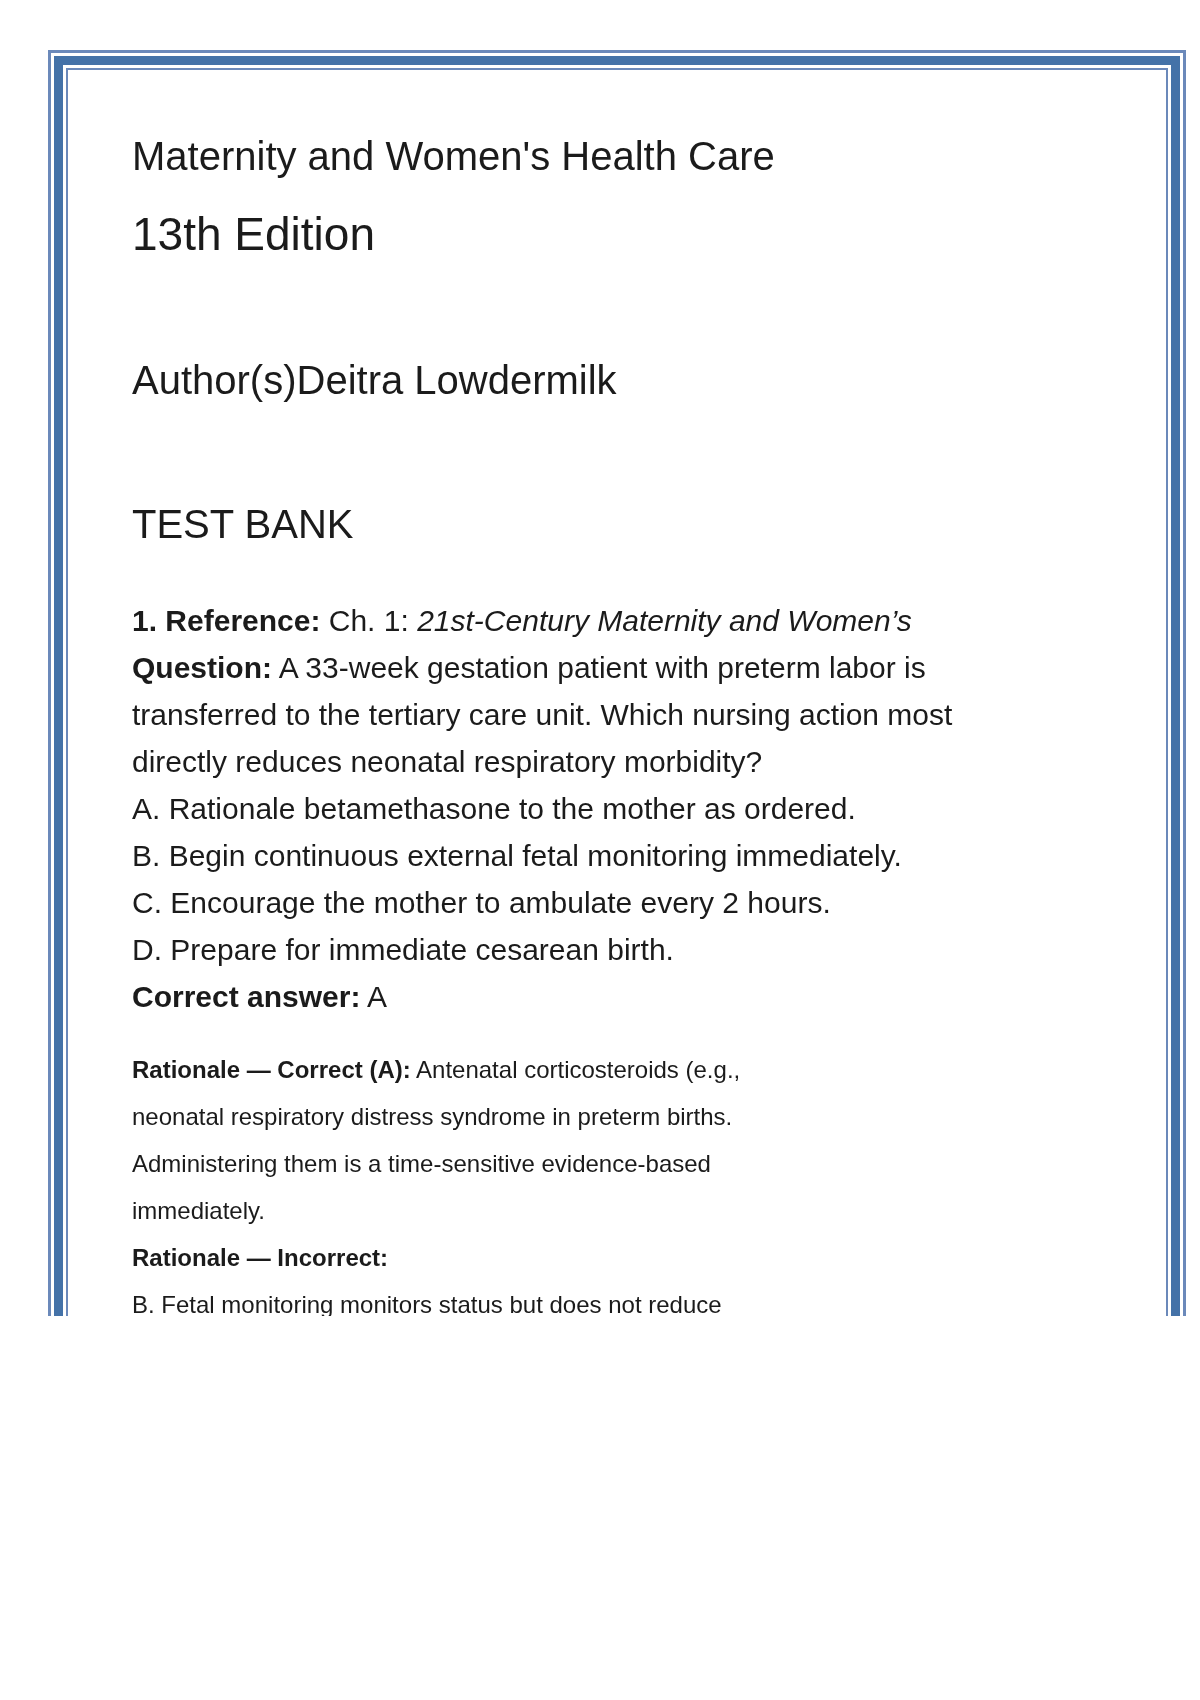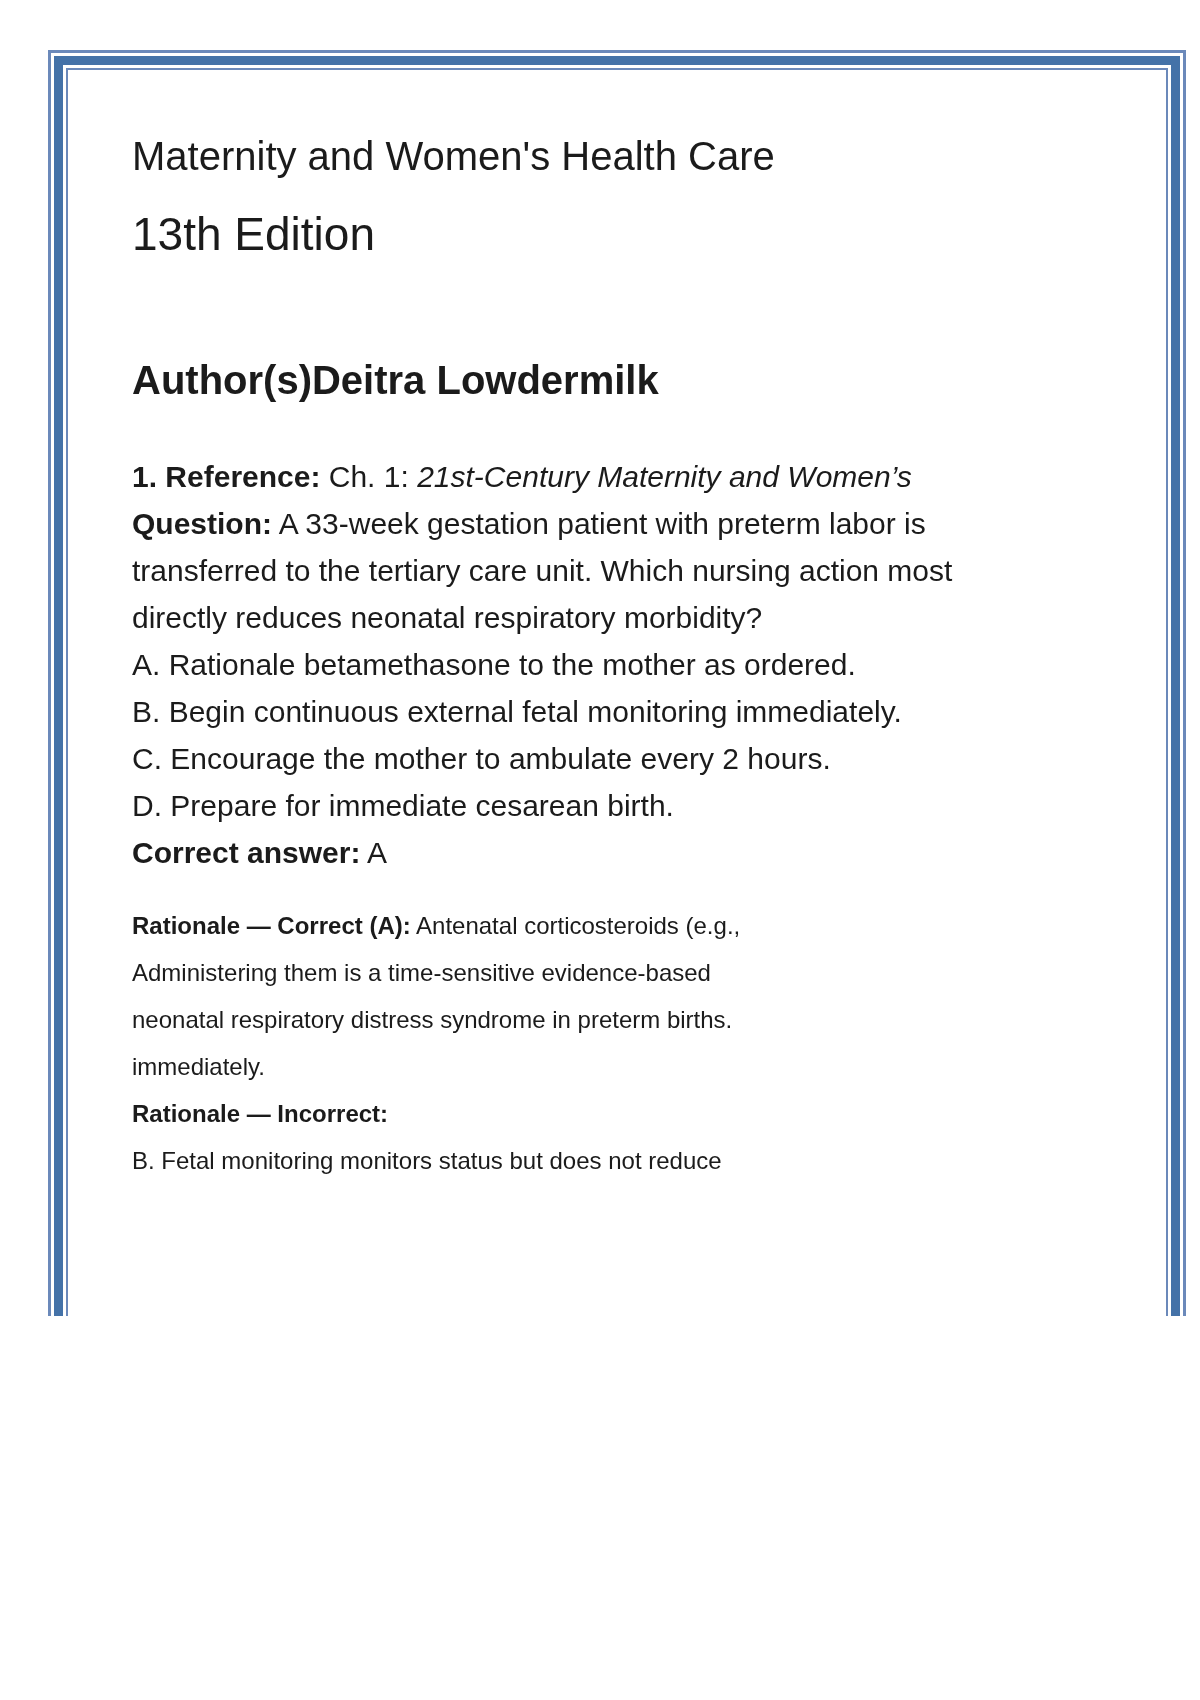--- a/index.html
+++ b/index.html
@@ -33,21 +33,21 @@
     width: 100%;
     height: 100%;
     box-sizing: border-box;
     border: 2px solid var(--border-thin, #6b89ba);
     overflow: hidden;
   }
   .content { padding: 62px 20px 0 64px; }
 
   .doc-title   { margin: 0;          font-size: 40px; line-height: 48px; font-weight: 400; }
   .doc-edition { margin: 30px 0 0 0; font-size: 46px; line-height: 48px; font-weight: 400; }
-  .doc-author  { margin: 98px 0 0 0; font-size: 40px; line-height: 48px; font-weight: 700; }
+  .doc-author  { margin: 98px 0 0 0; font-size: 40px; line-height: 48px; font-weight: 400; }
   .doc-heading { margin: 96px 0 0 0; font-size: 40px; line-height: 48px; font-weight: 400; }
 
   .qa-block        { margin: 49px 0 0 0; font-size: 30px; line-height: 47px; }
   .rationale-block { margin: 26px 0 0 0; font-size: 24px; line-height: 47px; }
   .line { white-space: nowrap; }
   .bold { font-weight: 700; }
   .it   { font-style: italic; }
 
   .bottom-rule {
     position: absolute;
@@ -63,20 +63,21 @@
 
 <div class="page">
   <div class="frame">
     <div class="frame-mid">
       <div class="frame-inner">
         <div class="content">
 
           <p class="doc-title">Maternity and Women's Health Care</p>
           <p class="doc-edition">13th Edition</p>
           <p class="doc-author">Author(s)Deitra Lowdermilk</p>
+          <p class="doc-heading">TEST BANK</p>
 
           <div class="qa-block">
             <div class="line">
               <span class="bold">1. Reference:</span><span> Ch. 1: </span><span class="it">21st-Century Maternity and Women’s</span>
             </div>
             <div class="line">
               <span class="bold">Question:</span><span> A 33-week gestation patient with preterm labor is</span>
             </div>
             <div class="line">transferred to the tertiary care unit. Which nursing action most</div>
             <div class="line">directly reduces neonatal respiratory morbidity?</div>
@@ -86,22 +87,22 @@
             <div class="line">D. Prepare for immediate cesarean birth.</div>
             <div class="line">
               <span class="bold">Correct answer:</span><span> A</span>
             </div>
           </div>
 
           <div class="rationale-block">
             <div class="line">
               <span class="bold">Rationale — Correct (A):</span><span> Antenatal corticosteroids (e.g.,</span>
             </div>
+            <div class="line">neonatal respiratory distress syndrome in preterm births.</div>
             <div class="line">Administering them is a time-sensitive evidence-based</div>
-            <div class="line">neonatal respiratory distress syndrome in preterm births.</div>
             <div class="line">immediately.</div>
             <div class="line bold">Rationale — Incorrect:</div>
             <div class="line">B. Fetal monitoring monitors status but does not reduce</div>
           </div>
 
         </div>
       </div>
     </div>
   </div>
 

